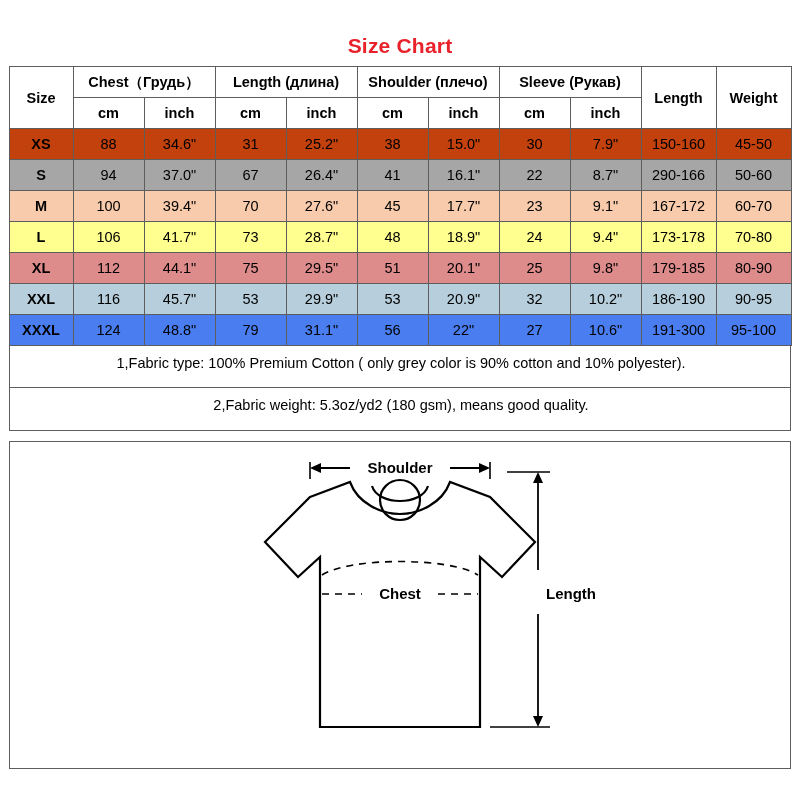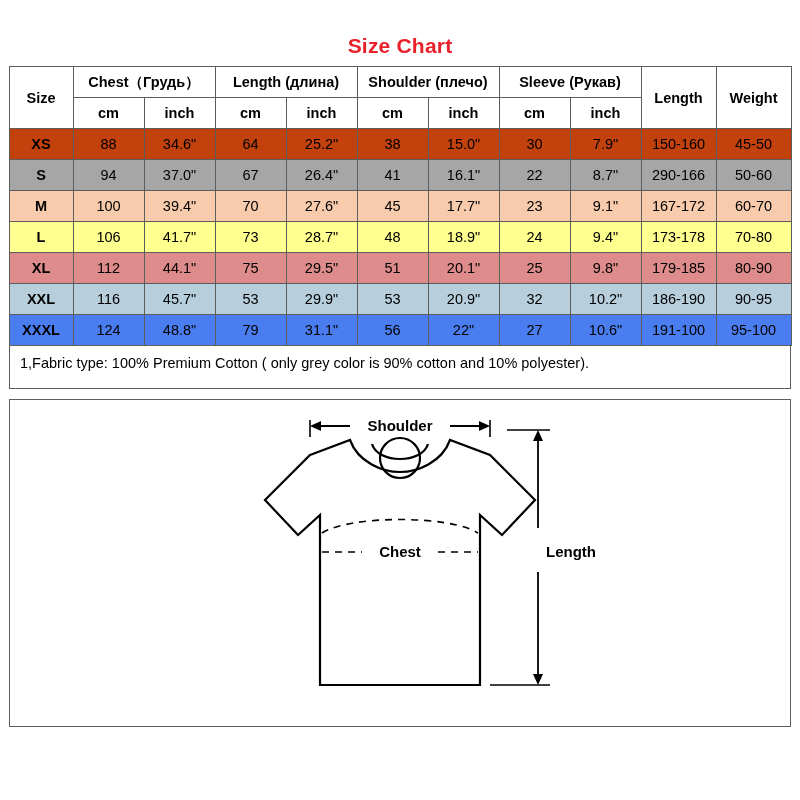--- a/index.html
+++ b/index.html
@@ -58,20 +58,21 @@
     border-right: 1px solid #5d5d5d;
     border-bottom: 1px solid #5d5d5d;
     box-sizing: border-box;
   }
   .note {
     font-size: 14.5px;
     padding: 9px 8px 4px 10px;
     border-bottom: 1px solid #5d5d5d;
     box-sizing: border-box;
     height: 42px;
+    text-align: center;
   }
   .note:last-child { border-bottom: none; }
   .diagram-wrap {
     width: 782px;
     margin: 10px auto 0 auto;
     border: 1px solid #5d5d5d;
     box-sizing: border-box;
     height: 328px;
     position: relative;
     background: #fff;
@@ -112,21 +113,21 @@
         <td>cm</td>
         <td>inch</td>
       </tr>
 
     </thead>
     <tbody id="chart-body">
         <tr style="background: #c2410c;">
           <td class="size-cell">XS</td>
           <td>88</td>
           <td>34.6"</td>
-          <td>64</td>
+          <td>31</td>
           <td>25.2"</td>
           <td>38</td>
           <td>15.0"</td>
           <td>30</td>
           <td>7.9"</td>
           <td>150-160</td>
           <td>45-50</td>
         </tr>
         <tr style="background: rgb(166, 166, 166);">
           <td class="size-cell">S</td>
@@ -196,28 +197,29 @@
         <tr style="background: rgb(74, 126, 240);">
           <td class="size-cell">XXXL</td>
           <td>124</td>
           <td>48.8"</td>
           <td>79</td>
           <td>31.1"</td>
           <td>56</td>
           <td>22"</td>
           <td>27</td>
           <td>10.6"</td>
-          <td>191-100</td>
+          <td>191-300</td>
           <td>95-100</td>
         </tr>
       </tbody>
   </table>
 
   <div class="notes">
     <div class="note">1,Fabric type: 100% Premium Cotton ( only grey color is 90% cotton and 10% polyester).</div>
+    <div class="note">2,Fabric weight: 5.3oz/yd2 (180 gsm), means good quality.</div>
   </div>
 
   <div class="diagram-wrap">
     <svg width="780" height="326" viewBox="0 0 780 326" xmlns="http://www.w3.org/2000/svg">
 
       <g fill="none" stroke="#000" stroke-width="2.2">
         <path d="M300,55
                  L340,40
                  C348,62 372,72 390,72
                  C408,72 432,62 440,40

